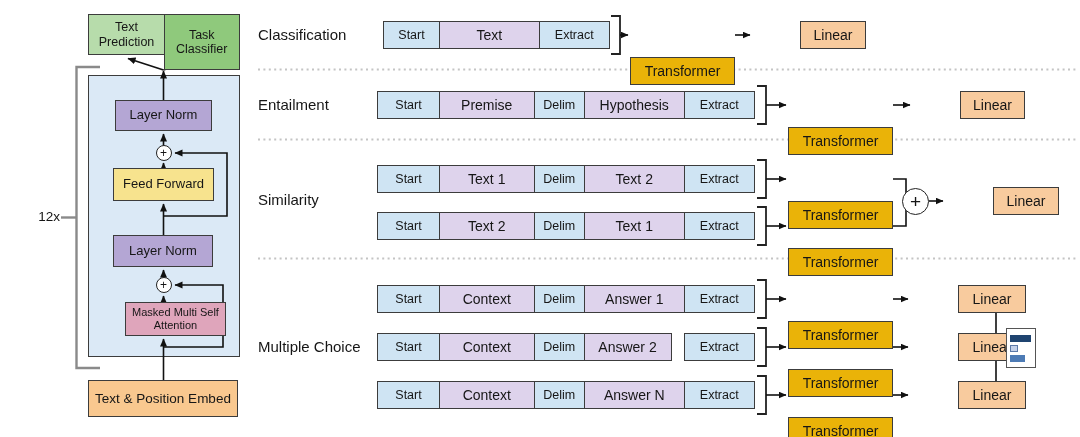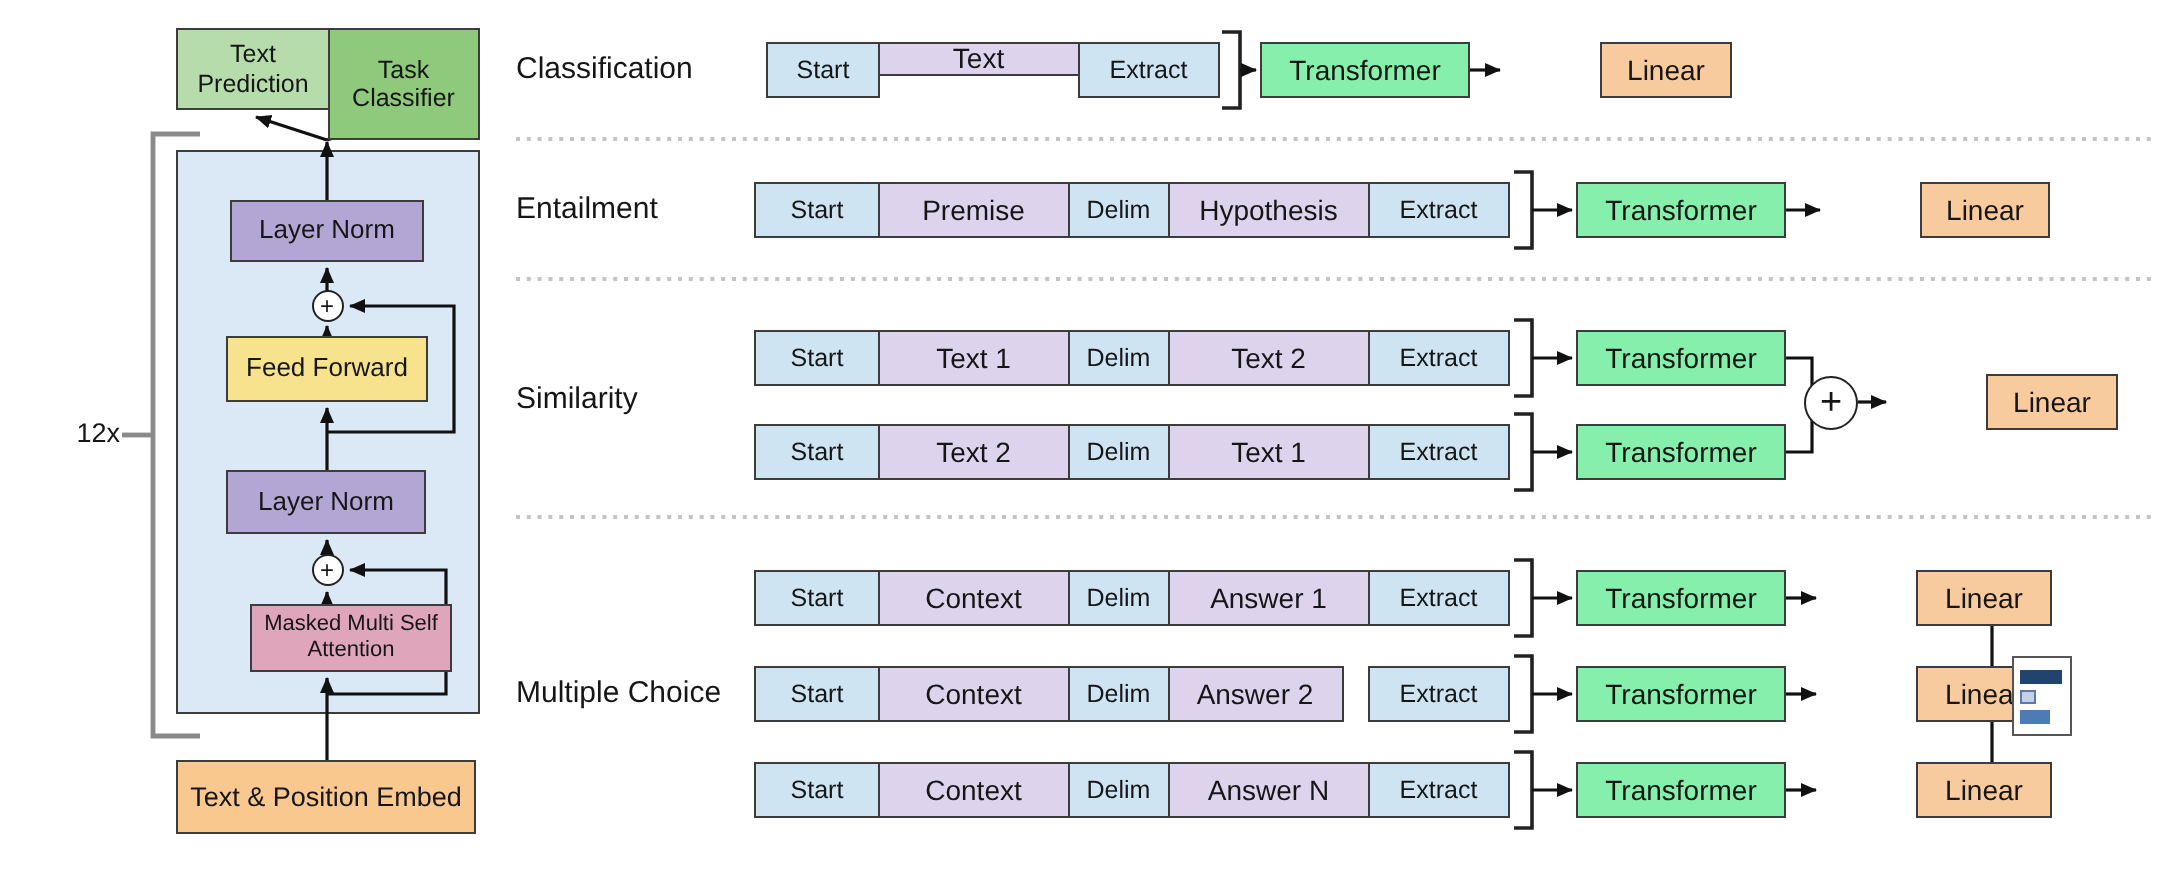--- a/index.html
+++ b/index.html
@@ -6,21 +6,21 @@
   body{width:1080px;height:437px;position:relative;background:#ffffff;
        font-family:"Liberation Sans",sans-serif;color:#161616;overflow:hidden;}
   .box{position:absolute;box-sizing:border-box;border:1.6px solid #3c3c3c;
        display:flex;align-items:center;justify-content:center;text-align:center;
        z-index:3;line-height:1.15;}
   .bigblue{position:absolute;box-sizing:border-box;background:#dbe9f6;
        border:1.6px solid #3c3c3c;z-index:1;}
   svg.wires{position:absolute;left:0;top:0;z-index:2;}
   .cell-token{background:#cfe4f3;font-size:12.5px;}
   .cell-content{background:#ded3ec;font-size:14px;}
-  .t-green{background:#86efac;font-size:14px;}
+  .t-green{background:#eab308;font-size:14px;margin-top:36px;}
   .t-orange{background:#f8cb9e;font-size:14px;margin-left:48px;}
   .head-l{background:#b7dcab;font-size:12.5px;}
   .head-r{background:#8fc97c;font-size:12.5px;}
   .ln{background:#b4a6d4;font-size:13px;}
   .ff{background:#f7e38e;font-size:13px;}
   .attn{background:#dfa5bb;font-size:11px;padding:0 4px;margin-left:12px;}
   .embed{background:#f9c88f;font-size:13.5px;}
   .task-label{position:absolute;left:258px;width:120px;text-align:left;
        font-size:15px;z-index:3;}
   .plus-circle{position:absolute;box-sizing:border-box;border-radius:50%;
@@ -121,21 +121,21 @@
 <div class="plus-circle" style="left:155.5px;top:277px;width:16px;height:16px;font-size:12px">+</div>
 
 <div class="box attn" style="left:113px;top:302px;width:101px;height:34px">Masked Multi Self Attention</div>
 
 <div class="box embed" style="left:88px;top:380px;width:150px;height:37px">Text &amp; Position Embed</div>
 
 <div class="repeat-label" style="left:30px;top:209px;width:30px;text-align:right">12x</div>
 
 <div class="task-label" style="top:26px">Classification</div>
 <div class="box cell-token" style="left:383px;top:21px;width:57px;height:28px">Start</div>
-<div class="box cell-content" style="left:438.5px;top:21px;width:101.5px;height:17px">Text</div>
+<div class="box cell-content" style="left:438.5px;top:21px;width:101.5px;height:28px">Text</div>
 <div class="box cell-token" style="left:538.5px;top:21px;width:71.5px;height:28px">Extract</div>
 <div class="box t-green" style="left:630px;top:21px;width:105px;height:28px">Transformer</div>
 <div class="box t-orange" style="left:752px;top:21px;width:66px;height:28px">Linear</div>
 
 <div class="task-label" style="top:96px">Entailment</div>
 <div class="box cell-token" style="left:377px;top:91px;width:63px;height:28px">Start</div>
 <div class="box cell-content" style="left:438.5px;top:91px;width:96.5px;height:28px">Premise</div>
 <div class="box cell-token" style="left:533.5px;top:91px;width:51.5px;height:28px">Delim</div>
 <div class="box cell-content" style="left:583.5px;top:91px;width:101.5px;height:28px">Hypothesis</div>
 <div class="box cell-token" style="left:683.5px;top:91px;width:71.5px;height:28px">Extract</div>

